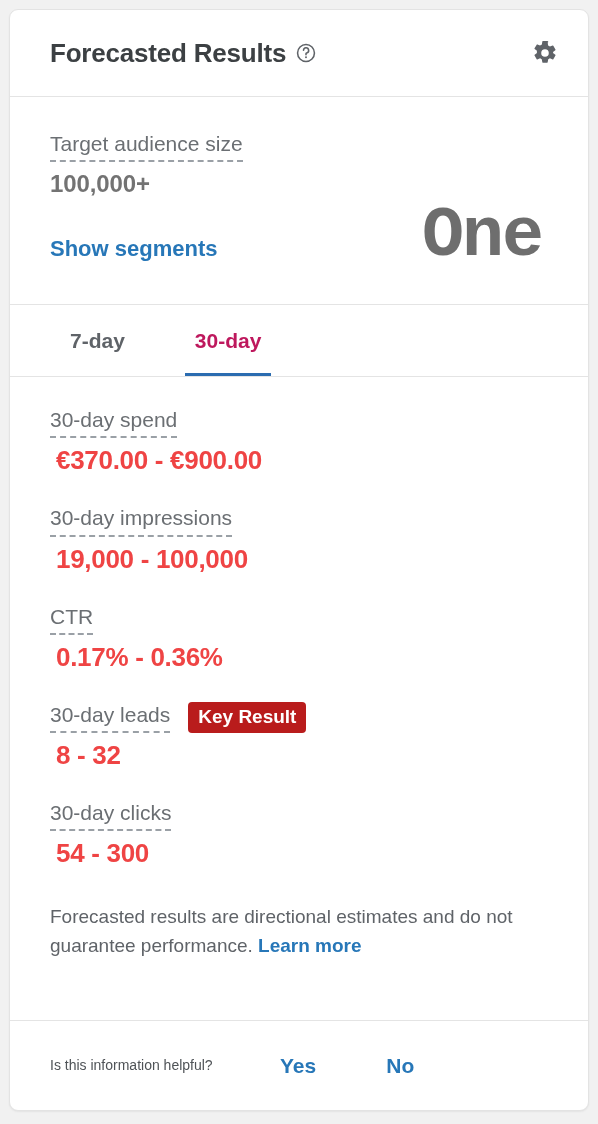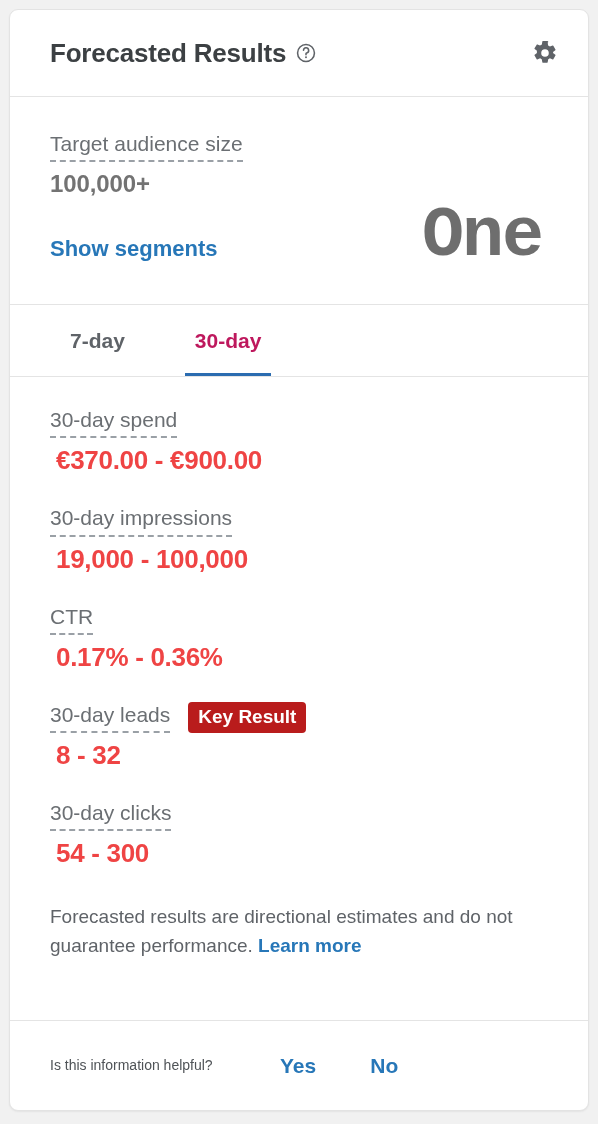--- a/index.html
+++ b/index.html
@@ -211,21 +211,21 @@
   .footer-question {
     font-size: 14px;
     color: #4f5357;
     line-height: 1.42;
     max-width: 230px;
     flex: 1 1 auto;
   }
   .footer-actions {
     display: flex;
     align-items: center;
-    gap: 54px;
+    gap: 70px;
   }
   .footer-actions .link {
     font-size: 21px;
   }
 </style>
 </head>
 <body>
 
 <div class="card">
 

